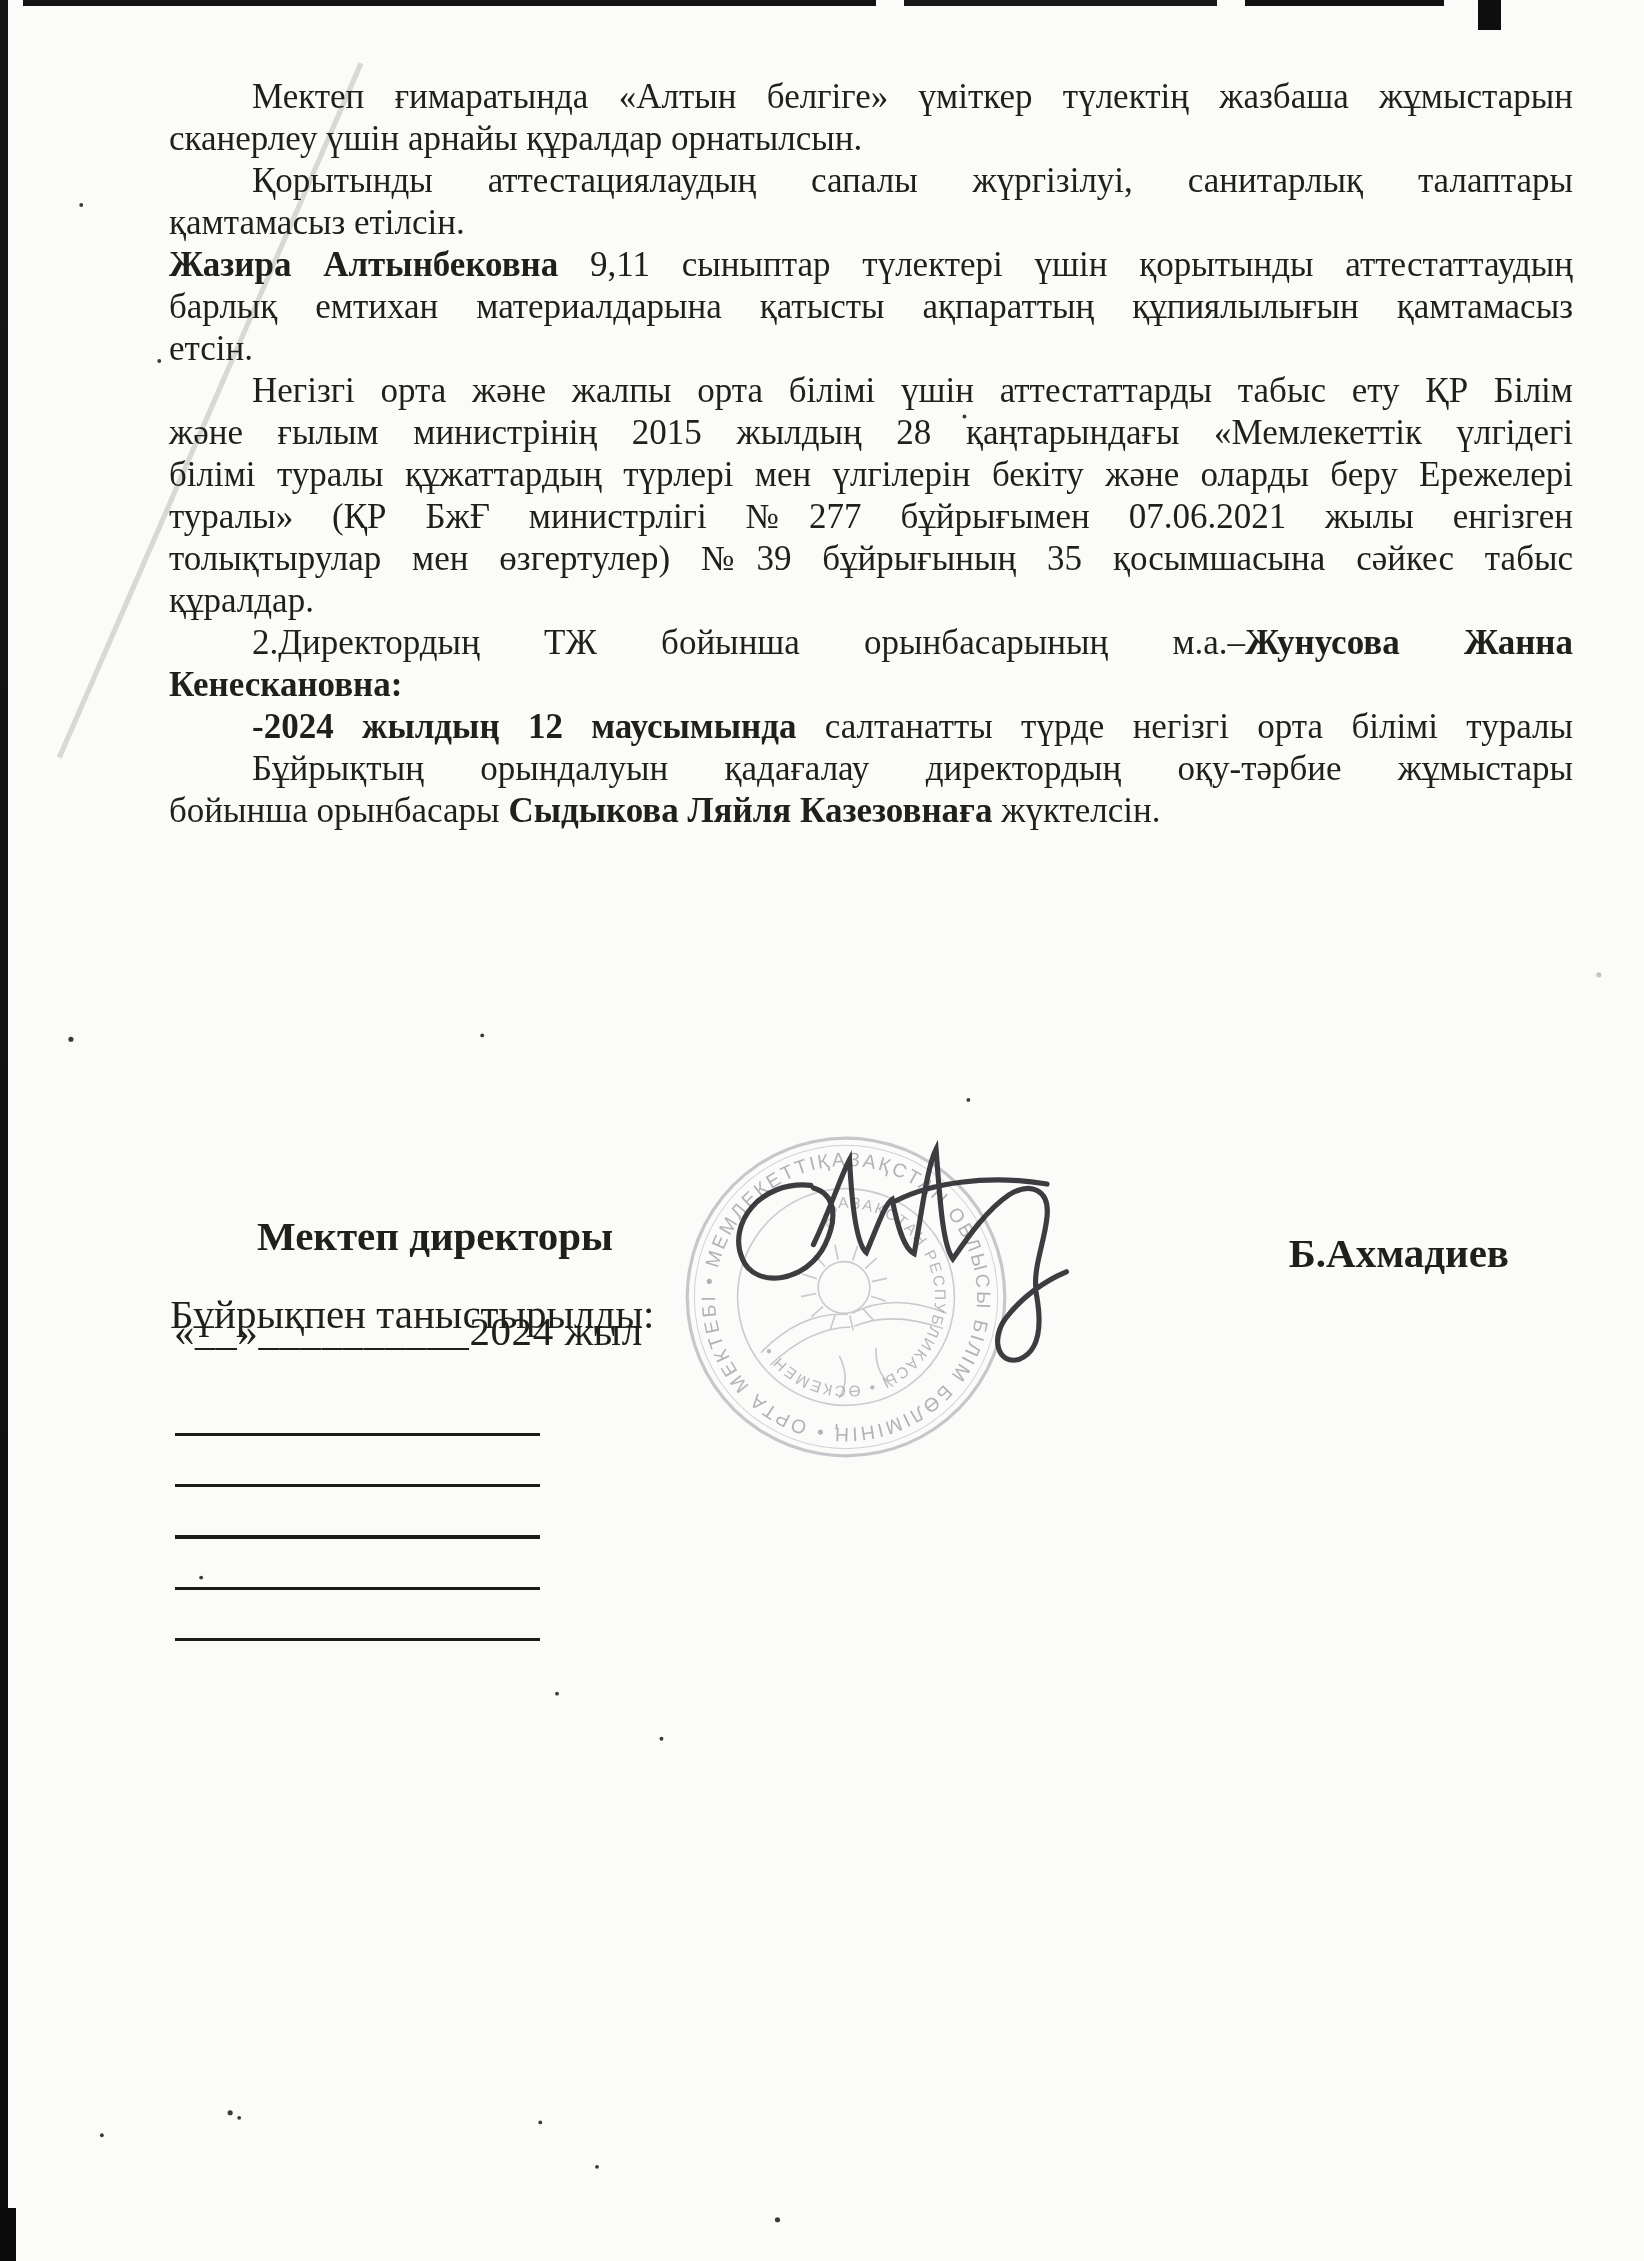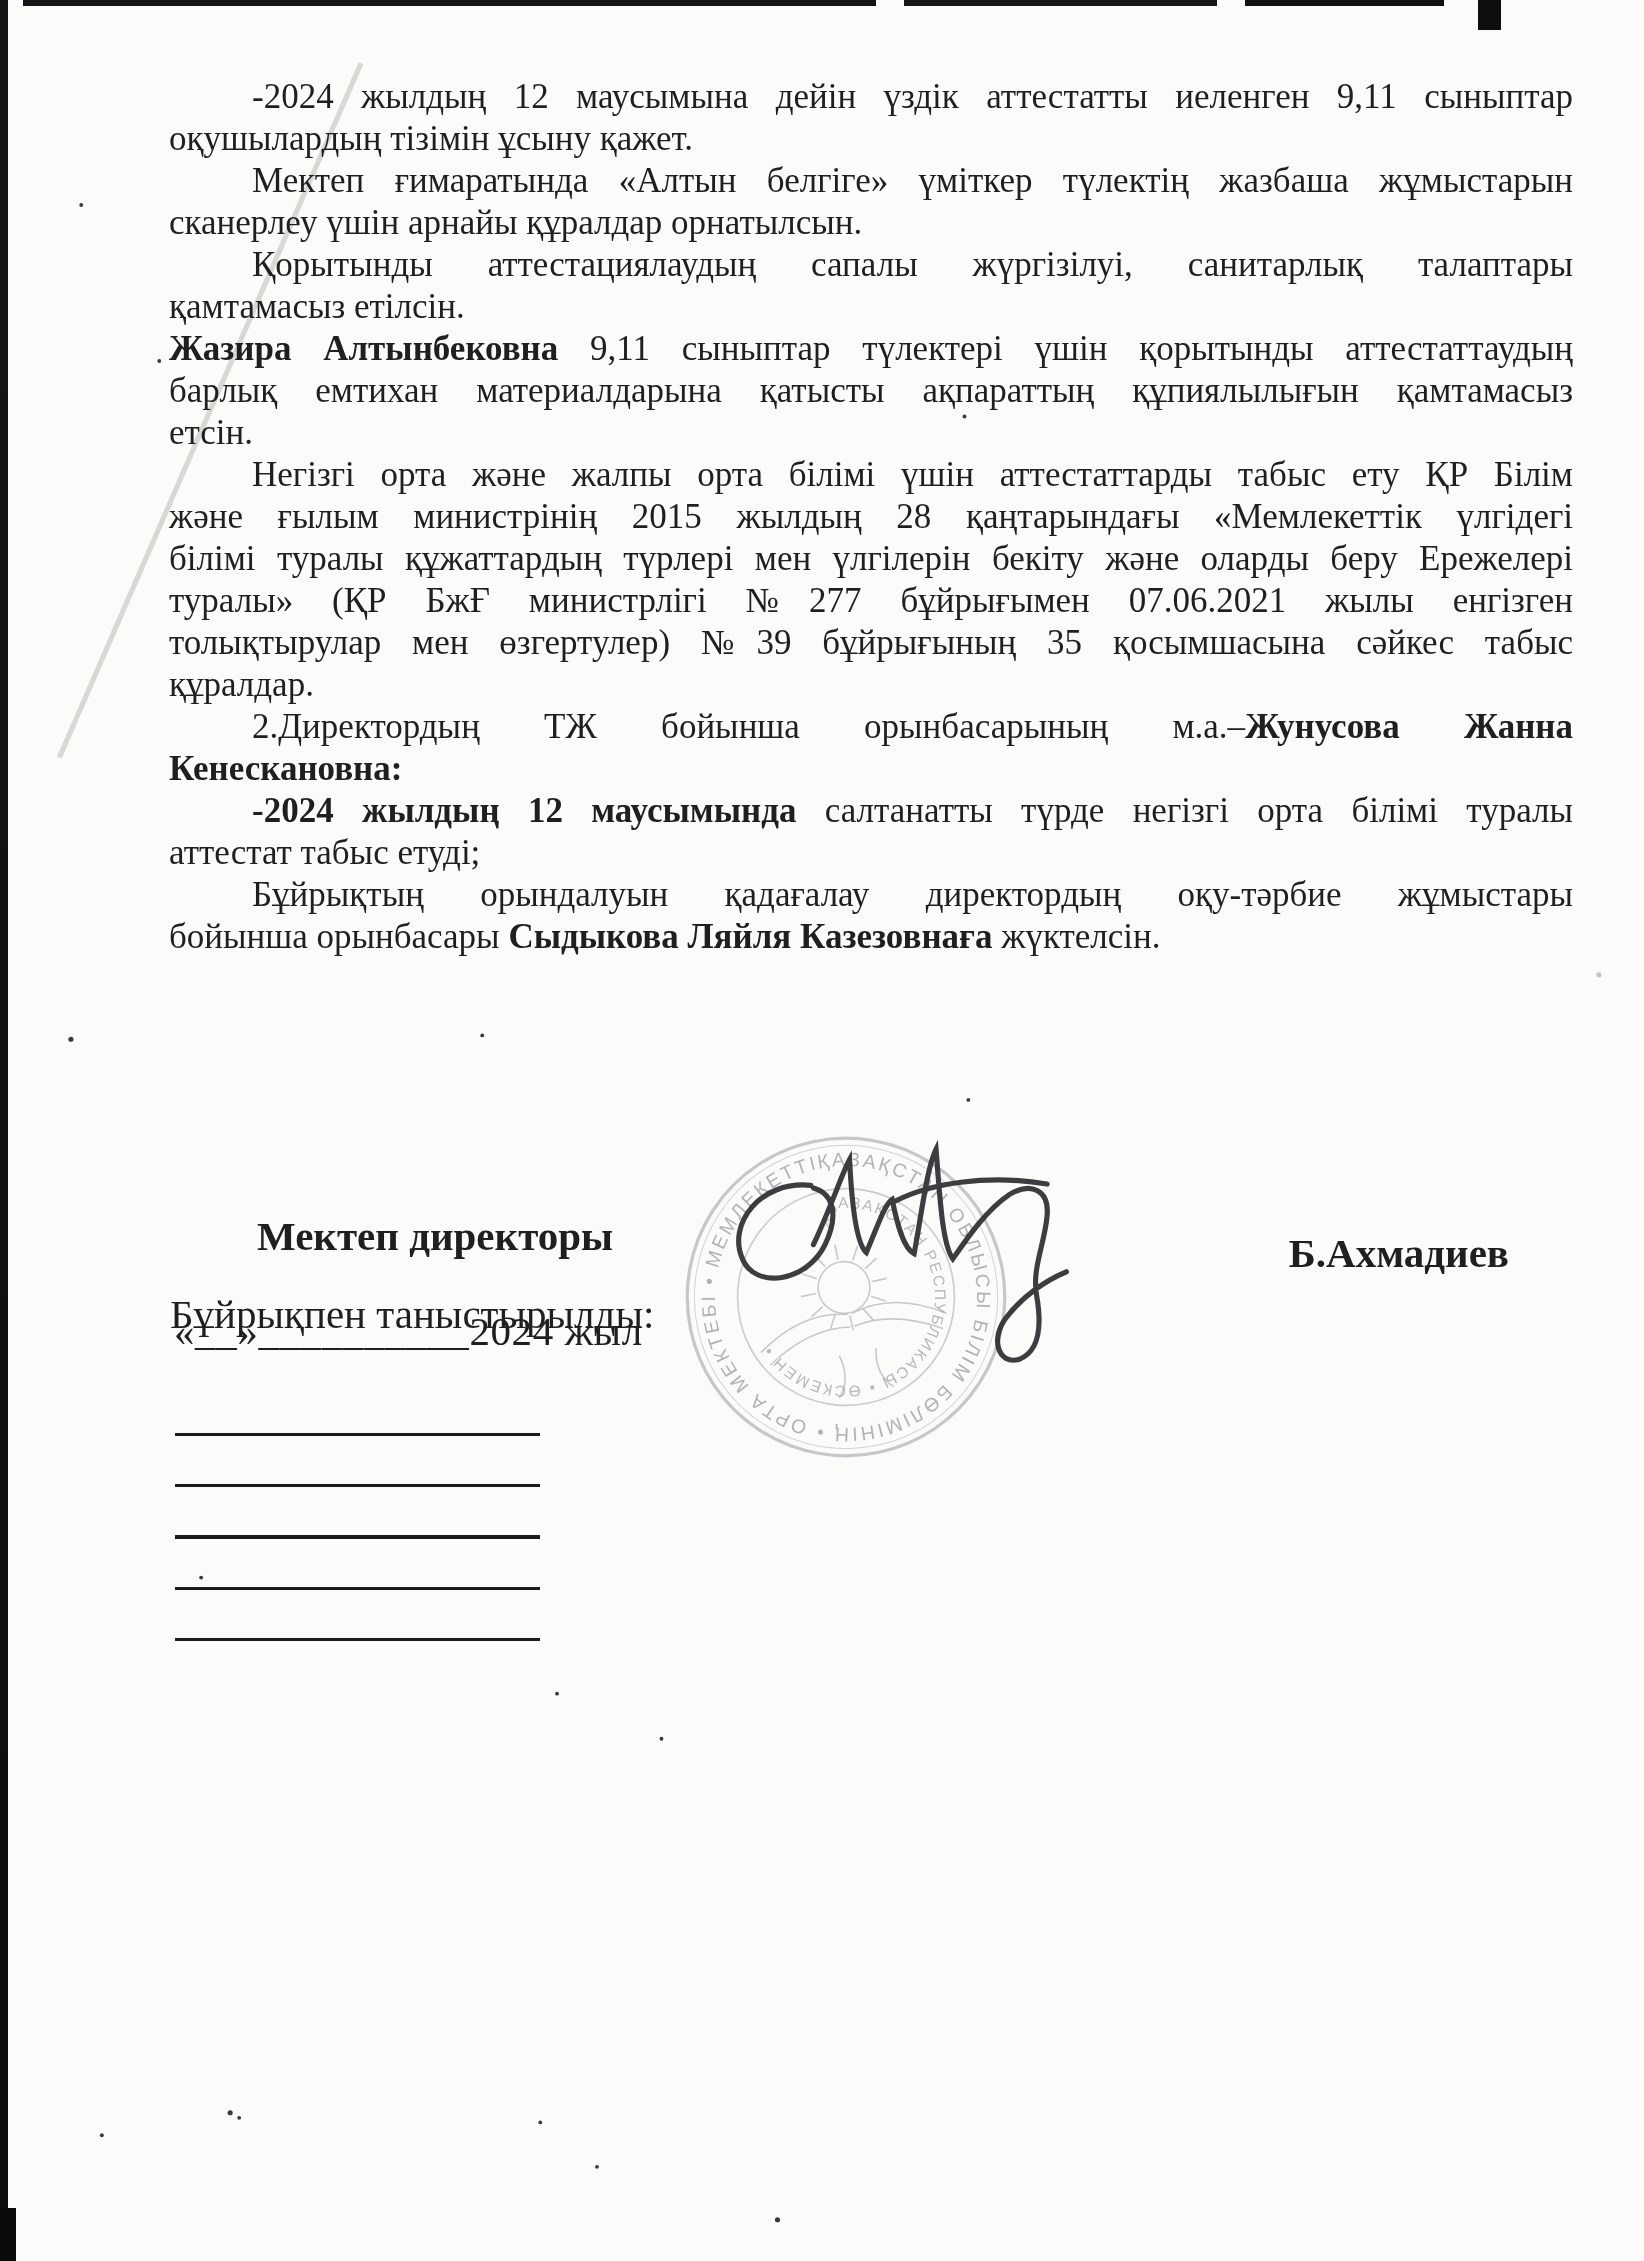--- a/index.html
+++ b/index.html
@@ -69,24 +69,20 @@
         <circle cx="158" cy="3312" r="3"></circle>
       <circle cx="1026" cy="2697" r="3"></circle>
         <circle cx="864" cy="2627" r="3"></circle>
       <circle cx="312" cy="2447" r="3"></circle>
     </g>
     <circle cx="2480" cy="1512" r="4" fill="#c4c4c0"></circle>
   </svg>
 
   <div class="body-text">
       <div class="para">
-        <div class="line first"><span class="seg">-2024 жылдың 12 маусымына дейін үздік аттестатты иеленген 9,11 сыныптар</span></div>
-        <div class="line last"><span class="seg">оқушылардың тізімін ұсыну қажет.</span></div>
-      </div>
-      <div class="para">
         <div class="line first"><span class="seg">Мектеп ғимаратында «Алтын белгіге» үміткер түлектің жазбаша жұмыстарын</span></div>
         <div class="line last"><span class="seg">сканерлеу үшін арнайы құралдар орнатылсын.</span></div>
       </div>
       <div class="para">
         <div class="line first"><span class="seg">Қорытынды аттестациялаудың сапалы жүргізілуі, санитарлық талаптары</span></div>
         <div class="line last"><span class="seg">қамтамасыз етілсін.</span></div>
       </div>
       <div class="para">
         <div class="line"><span class="seg bold">Жазира Алтынбековна</span><span class="seg"> 9,11 сыныптар түлектері үшін қорытынды аттестаттаудың</span></div>
         <div class="line"><span class="seg">барлық емтихан материалдарына қатысты ақпараттың құпиялылығын қамтамасыз</span></div>
@@ -99,21 +95,20 @@
         <div class="line"><span class="seg">туралы» (ҚР БжҒ министрлігі №277 бұйрығымен  07.06.2021 жылы енгізген</span></div>
         <div class="line"><span class="seg">толықтырулар мен өзгертулер) №39 бұйрығының 35 қосымшасына сәйкес табыс</span></div>
         <div class="line last"><span class="seg">құралдар.</span></div>
       </div>
       <div class="para">
         <div class="line first"><span class="seg">2.Директордың ТЖ бойынша орынбасарының м.а.–</span><span class="seg bold">Жунусова Жанна</span></div>
         <div class="line last"><span class="seg bold">Кенескановна:</span></div>
       </div>
       <div class="para">
         <div class="line first"><span class="seg bold">-2024 жылдың 12 маусымында</span><span class="seg"> салтанатты түрде негізгі орта білімі туралы</span></div>
-        <div class="line last"><span class="seg">аттестат табыс етуді;</span></div>
       </div>
       <div class="para">
         <div class="line first"><span class="seg">Бұйрықтың орындалуын қадағалау директордың оқу-тәрбие жұмыстары</span></div>
         <div class="line last"><span class="seg">бойынша орынбасары </span><span class="seg bold">Сыдыкова Ляйля Казезовнаға</span><span class="seg"> жүктелсін.</span></div>
       </div>
     </div>
 
   <svg class="stamp-svg" viewBox="0 0 530 530">
     <g transform="rotate(-12 265 265)">
       <g stroke="#8f959d" fill="none">

